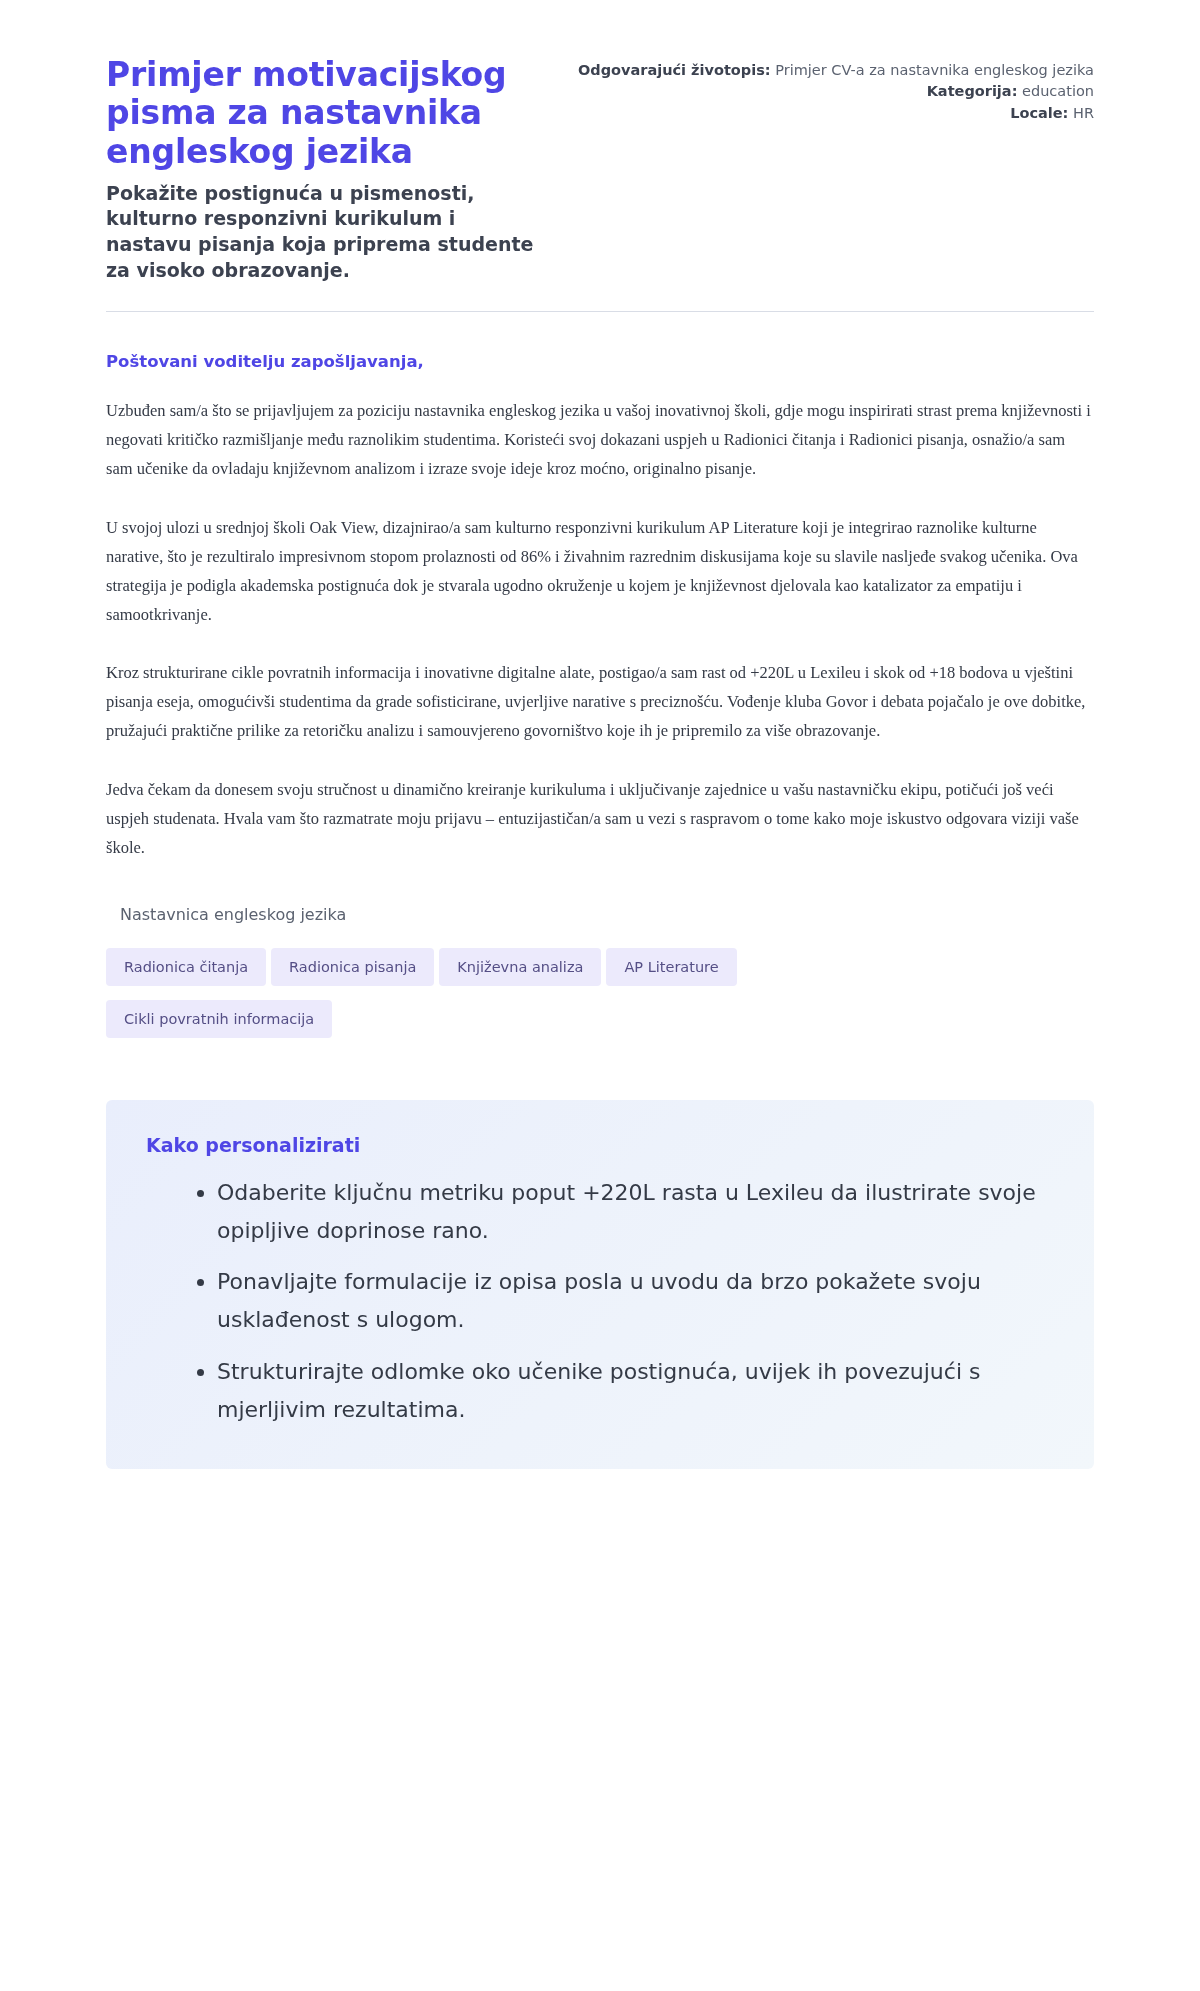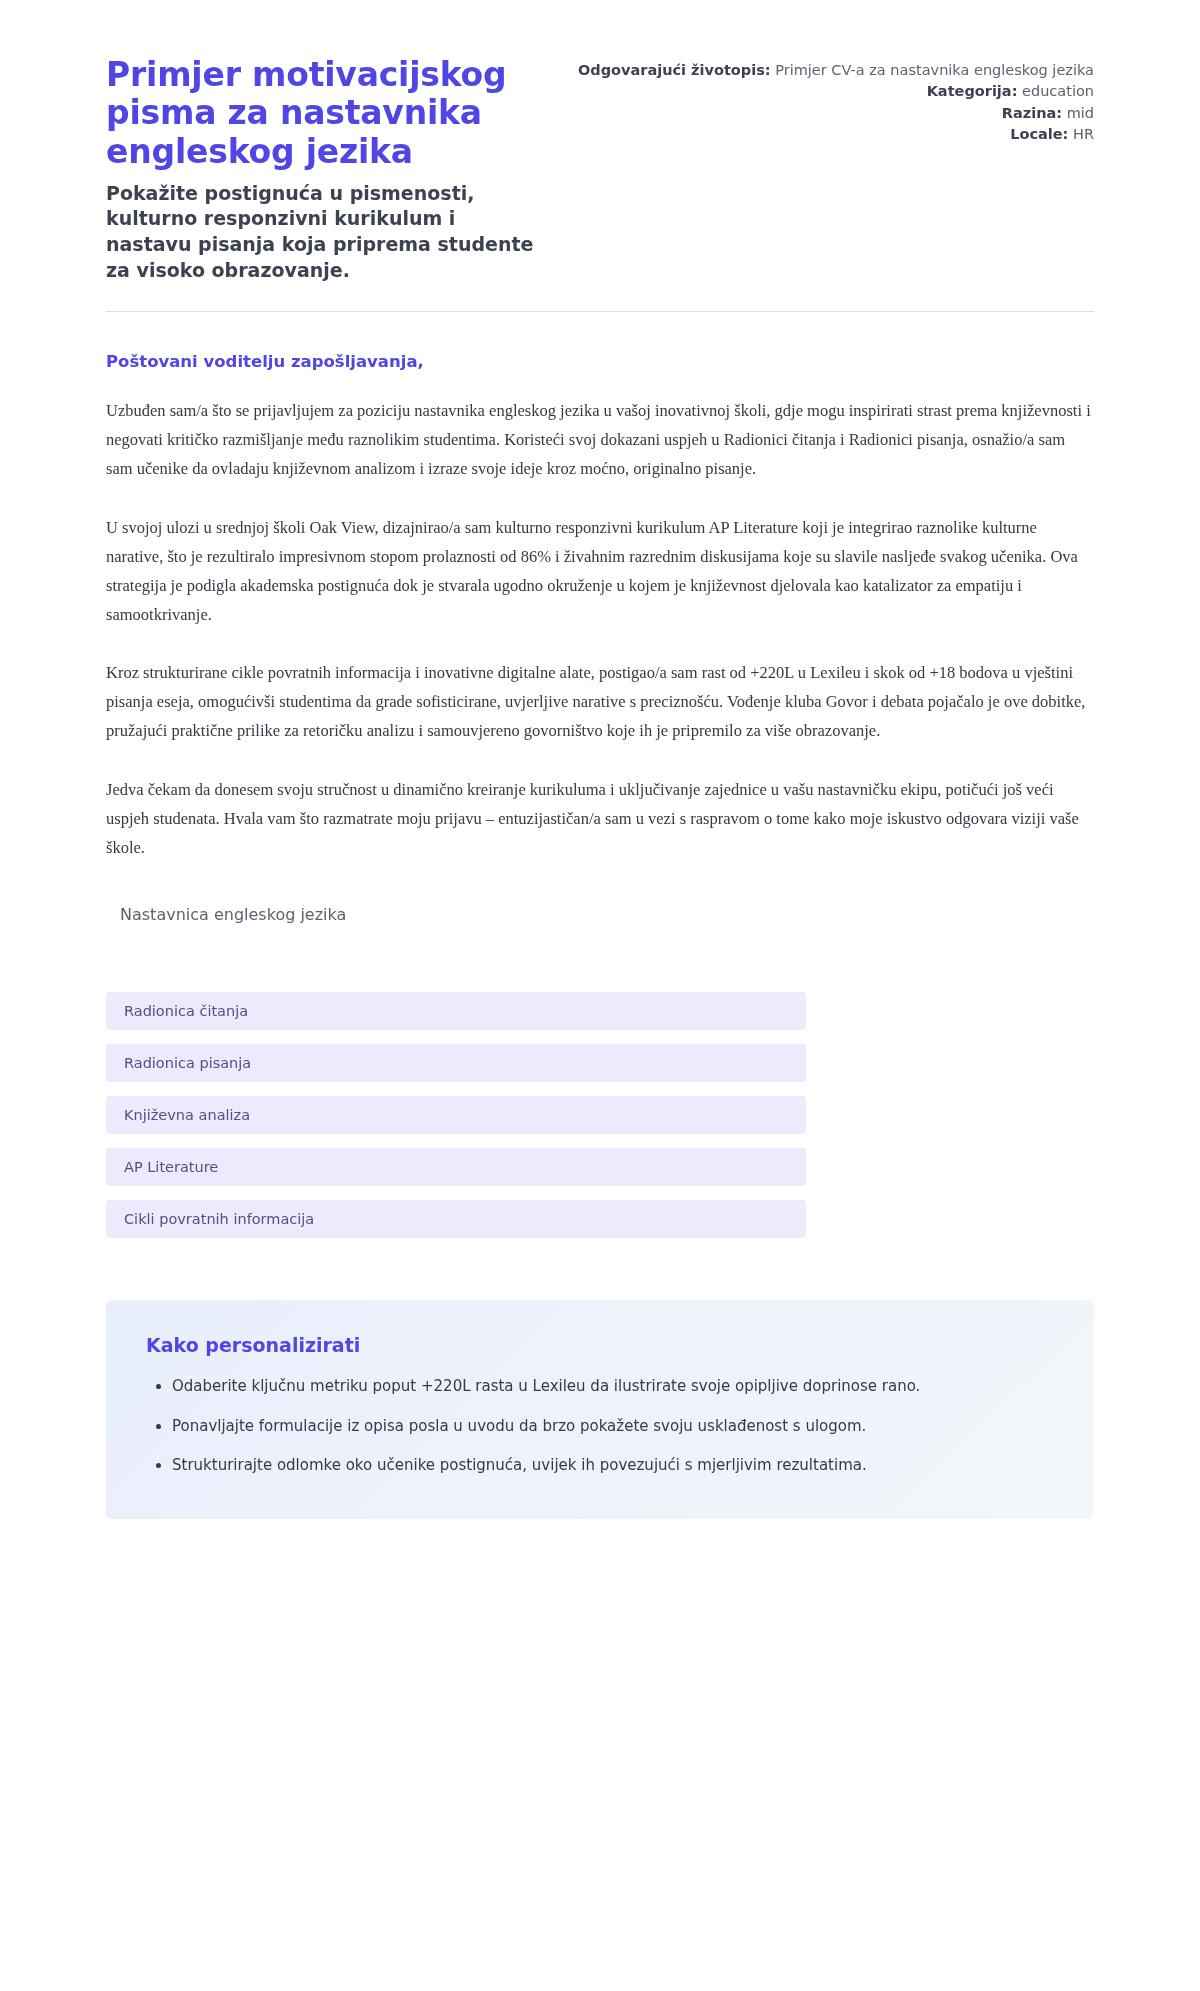--- a/index.html
+++ b/index.html
@@ -76,26 +76,25 @@
     color: #272c36;
     margin: 0 0 10px 0;
   }
   .sig-role {
     font-size: 16px;
     color: #5b6270;
     margin: 14px;
   }
   
   .tags {
-    margin-top: 68px;
+    margin-top: 24px;
     display: flex;
     flex-wrap: wrap;
-    gap: 14px 14px;
+    gap: 14px 5px;
     max-width: 700px;
-    flex-direction: column;
   }
   .tag {
     background: #eceafc;
     color: #554f86;
     font-size: 14.5px;
     padding: 11px 18px;
     border-radius: 4px;
     white-space: nowrap;
   }
   
@@ -109,24 +108,25 @@
     font-size: 19px;
     font-weight: bold;
     color: #4f46e5;
     margin: 0 0 18px 0;
   }
   .callout ul {
     margin: 0;
     padding-left: 26px;
   }
   .callout li {
-    font-size: 15px;
+    font-size: 22px;
     line-height: 1.72;
     color: #343a46;
     margin-bottom: 14px;
+    margin-left: 45px;
   }
   .callout li:last-child { margin-bottom: 0; }
 </style>
 </head>
 <body>
 
 <div class="page">
 
   <div class="header">
     <div class="header-left">
@@ -134,24 +134,20 @@
       <p class="doc-subtitle">Pokažite postignuća u pismenosti, kulturno responzivni kurikulum i nastavu pisanja koja priprema studente za visoko obrazovanje.</p>
     </div>
     <div class="header-right">
       <div class="meta-line">
         <span class="meta-label">Odgovarajući životopis:</span>
         <span>Primjer CV-a za nastavnika engleskog jezika</span>
       </div>
       <div class="meta-line">
         <span class="meta-label">Kategorija:</span>
         <span>education</span>
-      </div>
-      <div class="meta-line">
-        <span class="meta-label">Razina:</span>
-        <span>mid</span>
       </div>
       <div class="meta-line">
         <span class="meta-label">Locale:</span>
         <span>HR</span>
       </div>
     </div>
   </div>
 
   <div class="letter">
     <p class="salutation">Poštovani voditelju zapošljavanja,</p>

